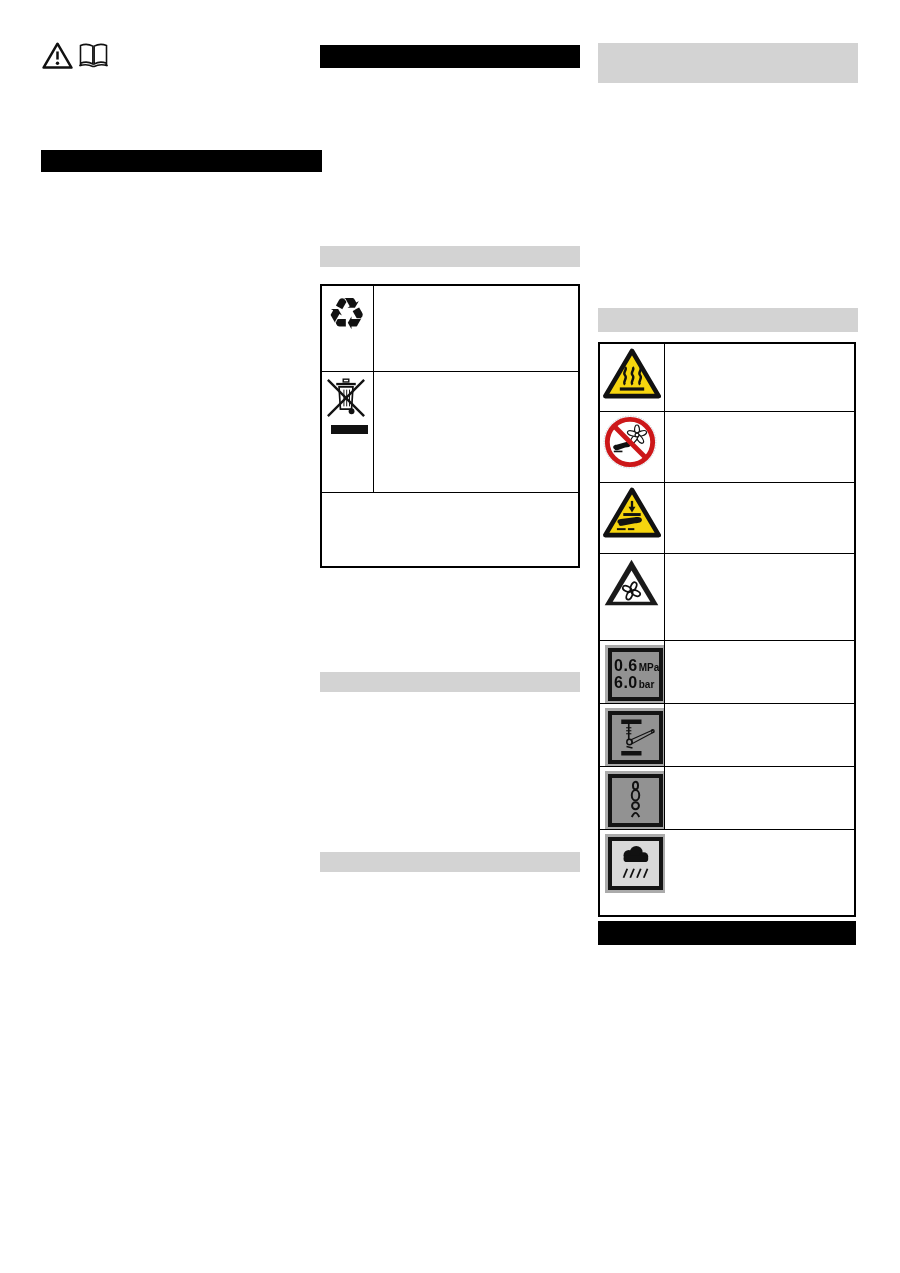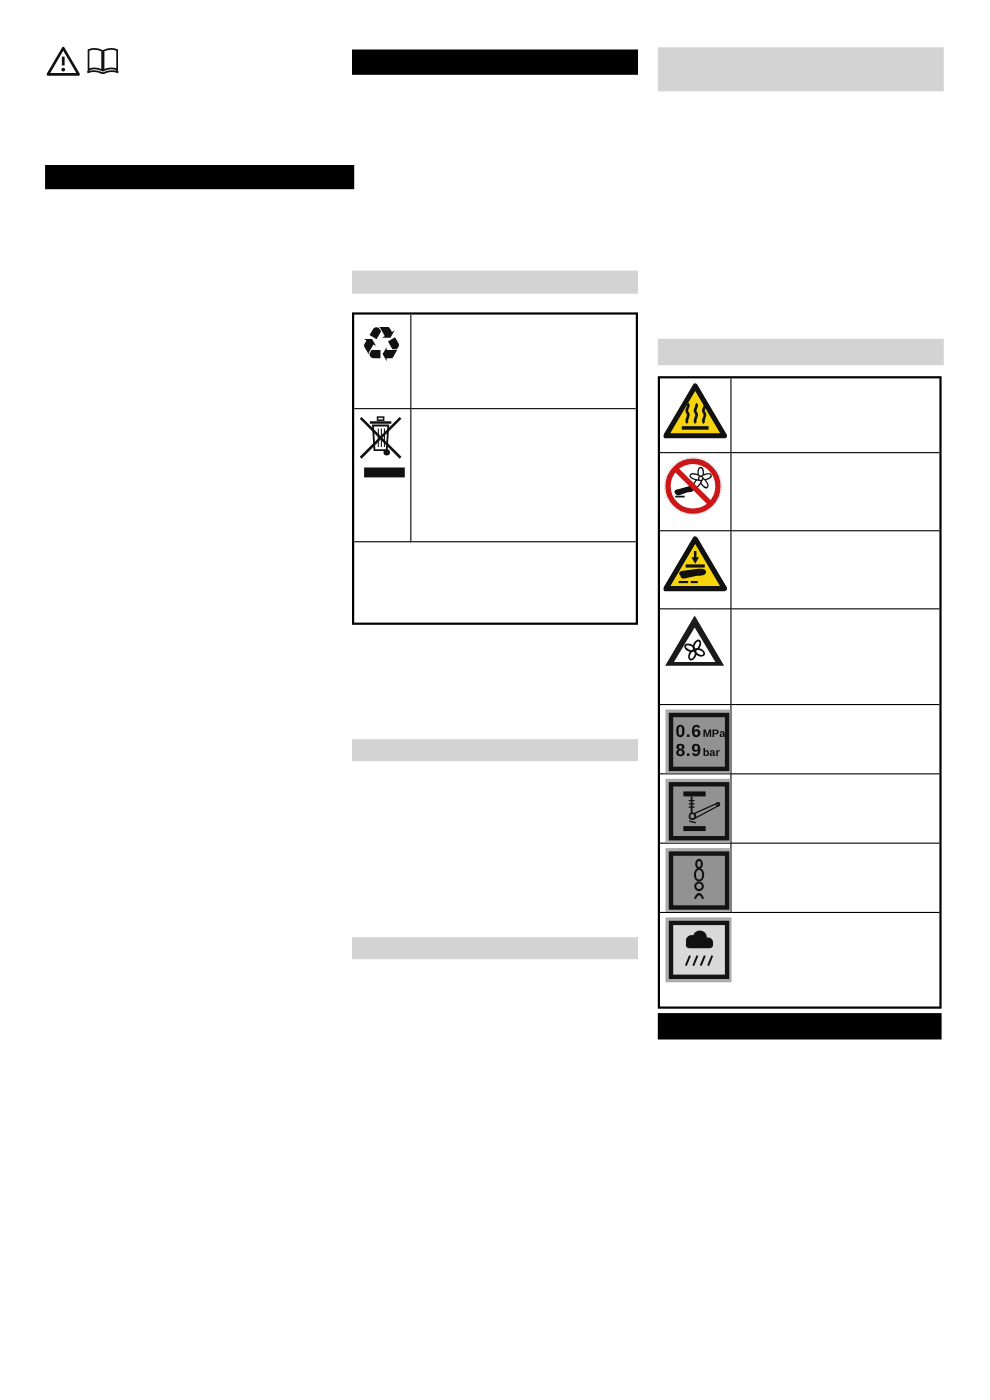--- a/index.html
+++ b/index.html
@@ -169,21 +169,21 @@
     </div>
     <div class="cell bb"></div>
 
     <div class="cell br bb">
       <div class="plate textplate">
         <div class="pline">
           <span class="pval">0.6</span>
           <span class="punit">MPa</span>
         </div>
         <div class="pline">
-          <span class="pval">8.9</span>
+          <span class="pval">6.0</span>
           <span class="punit">bar</span>
         </div>
       </div>
     </div>
     <div class="cell bb"></div>
 
     <div class="cell br bb">
       <div class="plate">
         <svg width="47" height="45" viewBox="0 0 60 60">
           <rect x="11" y="6" width="27" height="6" fill="#111"></rect>

